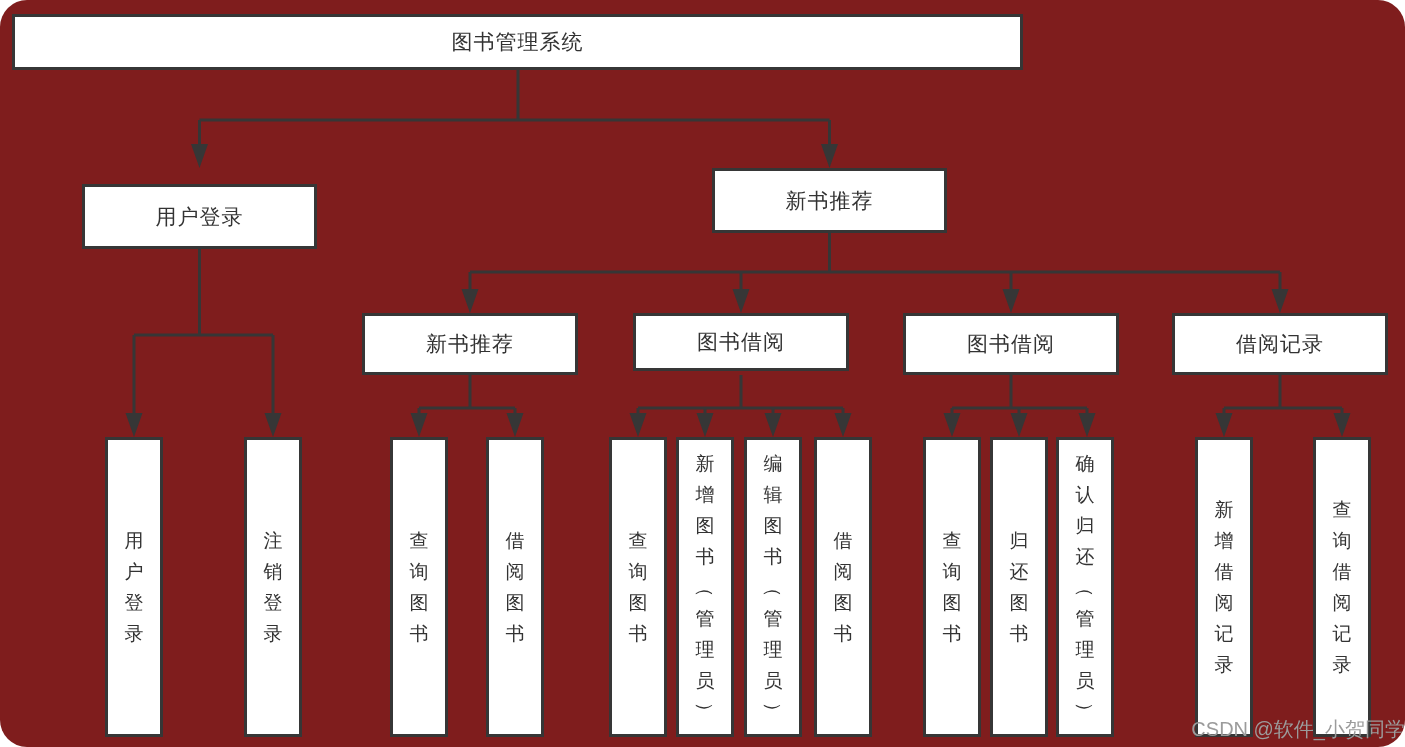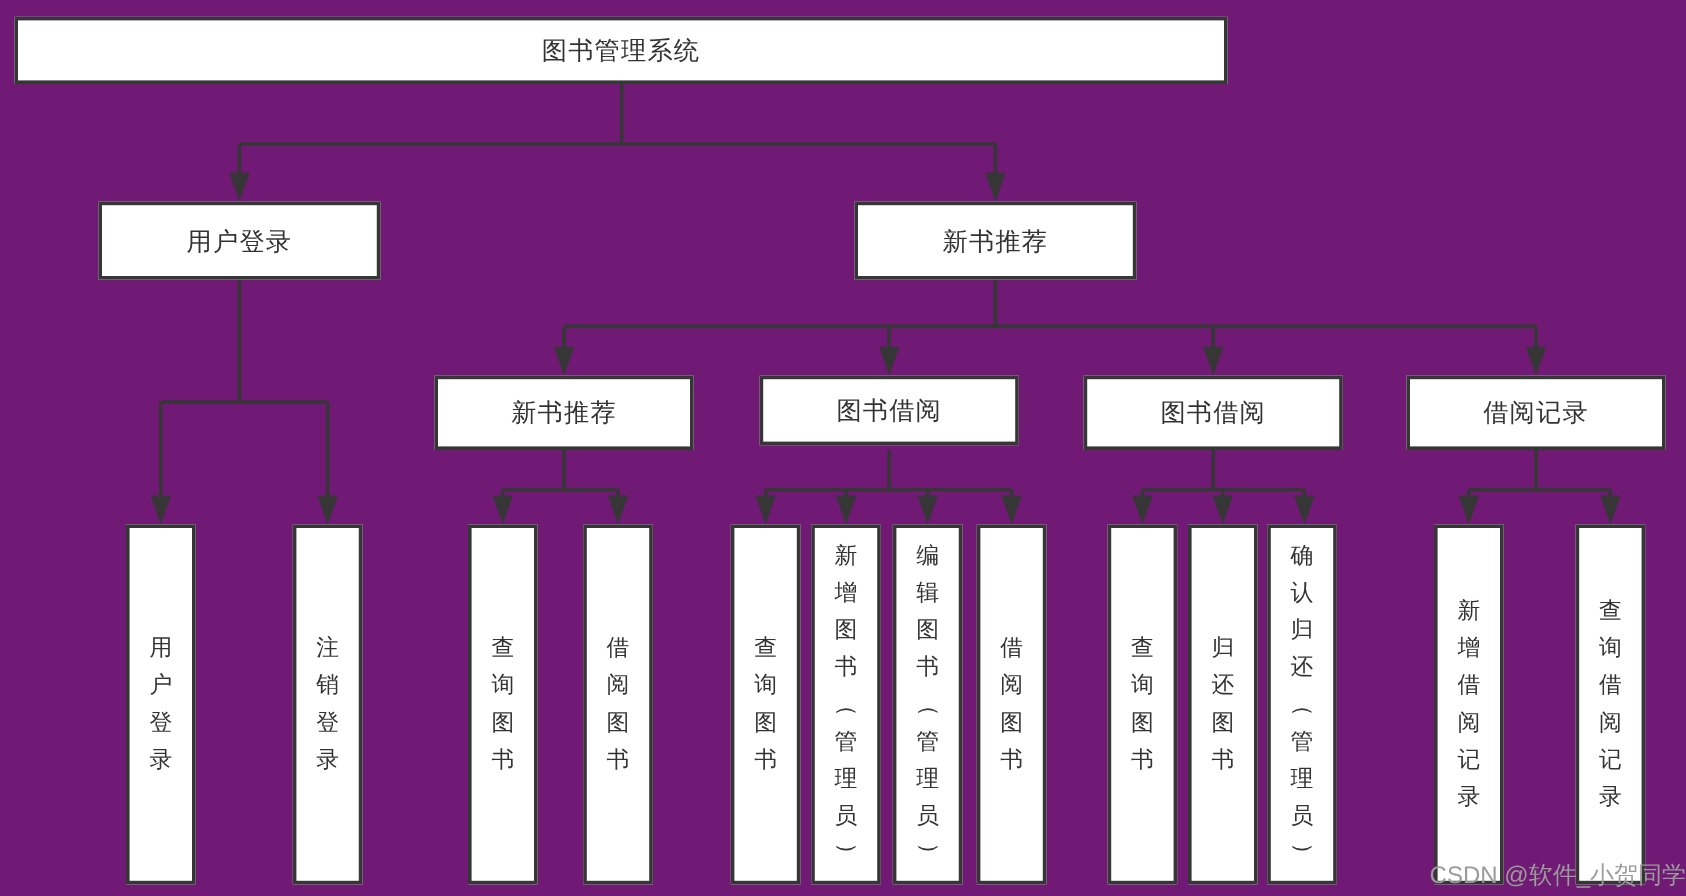--- a/index.html
+++ b/index.html
@@ -1,21 +1,22 @@
 <!DOCTYPE html>
 <html><head>
 <meta charset="utf-8">
 <style>
   html,body{margin:0;padding:0;background:#ffffff;}
   #stage{
     position:relative;
     width:1405px;height:747px;
-    background:#701a75;
+    background:#7f1d1d;
     font-family:"Liberation Sans",sans-serif;
     overflow:hidden;
+    border-radius:27px;
   }
   #wires{position:absolute;left:0;top:0;width:1405px;height:747px;}
   .hbox{
     position:absolute;
     box-sizing:border-box;
     background:#ffffff;
     border:3px solid #363636;
     display:flex;align-items:center;justify-content:center;
     color:#333333;
     font-size:21px;
@@ -53,21 +54,21 @@
 
   <svg id="wires" viewBox="0 0 1405 747" xmlns="http://www.w3.org/2000/svg">
     <path id="wire-lines" fill="none" stroke="#363636" stroke-width="3" d="M518 70V120M199.5 120H829.5M199.5 120V150M829.5 120V150M199.5 233V335M134 335H273M134 335V419M273 335V419M829.5 233V272M470 272H1280M470 272V295M741 272V295M1011 272V295M1280 272V295M470 375V408M419 408H515M419 408V419M515 408V419M741 375V408M638 408H843M638 408V419M705 408V419M773 408V419M843 408V419M1011 375V408M952 408H1087M952 408V419M1019 408V419M1087 408V419M1280 375V408M1224 408H1342M1224 408V419M1342 408V419"></path>
     <path id="wire-arrows" fill="#363636" stroke="none" d="M191 144L208 144L199.5 168ZM821 144L838 144L829.5 168ZM125.5 413L142.5 413L134 437ZM264.5 413L281.5 413L273 437ZM461.5 289L478.5 289L470 313ZM732.5 289L749.5 289L741 313ZM1002.5 289L1019.5 289L1011 313ZM1271.5 289L1288.5 289L1280 313ZM410.5 413L427.5 413L419 437ZM506.5 413L523.5 413L515 437ZM629.5 413L646.5 413L638 437ZM696.5 413L713.5 413L705 437ZM764.5 413L781.5 413L773 437ZM834.5 413L851.5 413L843 437ZM943.5 413L960.5 413L952 437ZM1010.5 413L1027.5 413L1019 437ZM1078.5 413L1095.5 413L1087 437ZM1215.5 413L1232.5 413L1224 437ZM1333.5 413L1350.5 413L1342 437Z"></path>
   </svg>
 
   <div class="hbox" style="left:12px;top:14px;width:1011px;height:56px">
     <span>图书管理系统</span>
   </div>
 
-  <div class="hbox" style="left:82px;top:168px;width:235px;height:65px">
+  <div class="hbox" style="left:82px;top:184px;width:235px;height:65px">
     <span>用户登录</span>
   </div>
   <div class="hbox" style="left:712px;top:168px;width:235px;height:65px">
     <span>新书推荐</span>
   </div>
 
   <div class="hbox" style="left:362px;top:313px;width:216px;height:62px">
     <span>新书推荐</span>
   </div>
   <div class="hbox" style="left:633px;top:313px;width:216px;height:58px">

